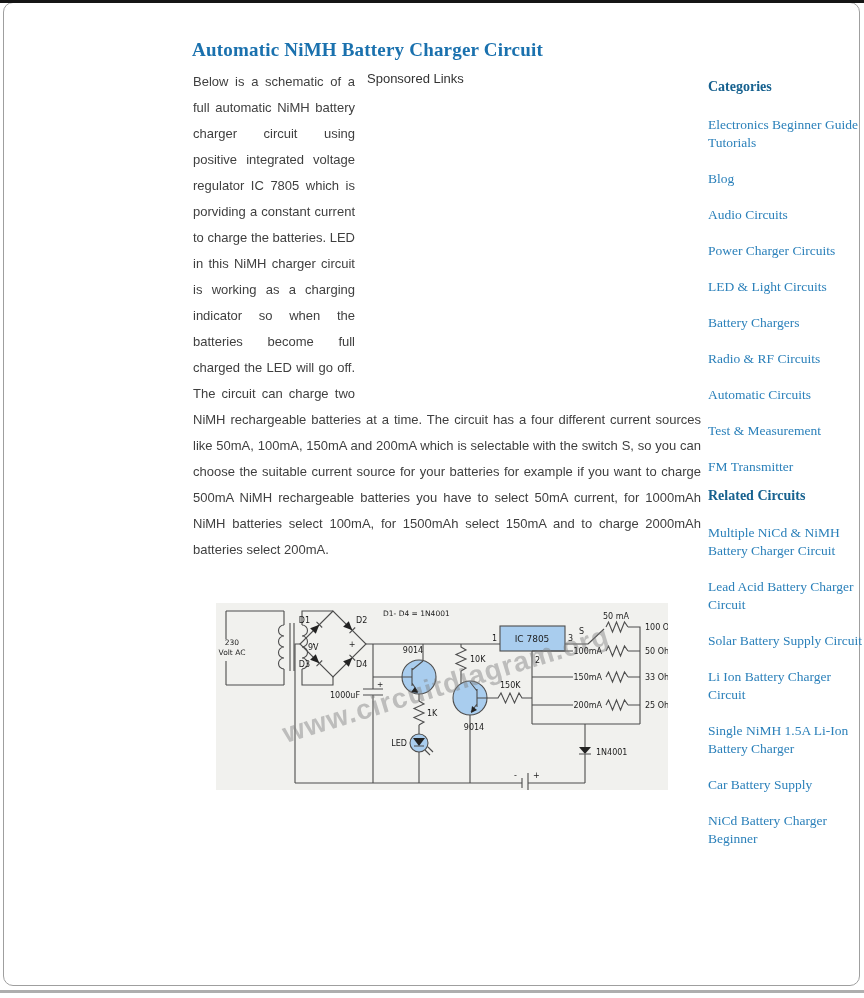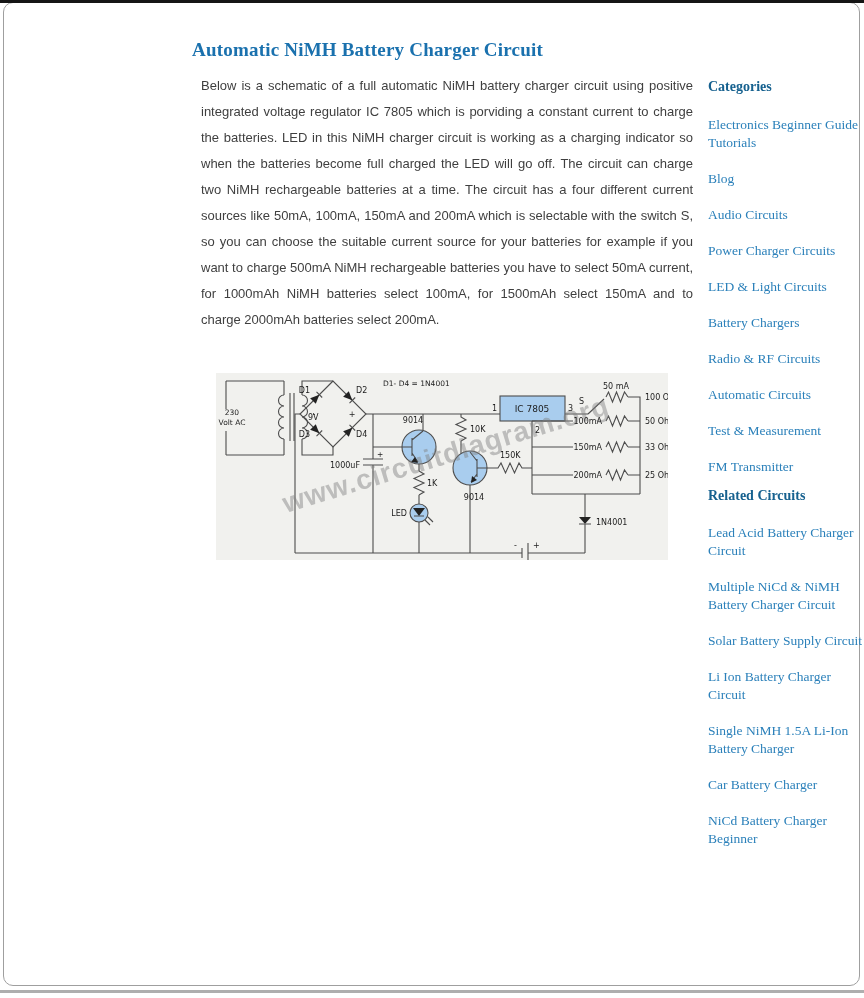--- a/index.html
+++ b/index.html
@@ -14,21 +14,21 @@
   .bottom-strip{position:absolute;left:0;right:0;bottom:5px;height:3px;background:#aeaeae;z-index:6}
   .page-card{position:absolute;left:3px;right:4px;top:2px;bottom:12px;background:#fff;
              border:1px solid #9f9f9f;border-radius:10px;overflow:hidden;z-index:1}
 
   
   .content{position:absolute;left:189px;top:34px;width:516px;z-index:2}
   h1.title{font:bold 19px/23px "Liberation Serif",serif;color:var(--accent-title);
            margin:4px 0 8px 3px;letter-spacing:.2px}
   .ad-box{float:right;width:350px;height:332px;}
   .ad-label{display:block;padding:2px 0 0 12px;font:13px/16px "Liberation Sans",sans-serif;color:#333}
-  p.body-text{margin:12px;font:13px/26px "Liberation Sans",sans-serif;color:var(--body-text);
+  p.body-text{margin:4px;font:13px/26px "Liberation Sans",sans-serif;color:var(--body-text);
               text-align:justify;}
   .circuit{margin:40px 0 0 27px;width:452px;height:187px;background:var(--diagram-bg)}
   .circuit svg{display:block}
   .lbl{font:8px "DejaVu Sans",sans-serif;fill:#1c1c1c}
   .lbl-sm{font:7.5px "DejaVu Sans",sans-serif;fill:#1c1c1c}
   .wire{stroke:#4d4d4d;stroke-width:1.1;fill:none}
   .comp{fill:var(--diagram-fill);stroke:#4d4d4d;stroke-width:1.1}
   .blk{fill:#222;stroke:none}
   .watermark{font:bold 28px "Liberation Sans",sans-serif;fill:#808080;opacity:.45;letter-spacing:1px}
 
@@ -44,20 +44,23 @@
 </head>
 <body>
 
 <div class="top-strip"></div>
 <div class="page-card"></div>
 <div class="bottom-strip"></div>
 
 <div class="content">
   <h1 class="title">Automatic NiMH Battery Charger Circuit</h1>
 
+  <div class="ad-box">
+    <span class="ad-label">Sponsored Links</span>
+  </div>
 
   <p class="body-text">Below is a schematic of a full automatic NiMH battery charger circuit using positive integrated voltage regulator IC 7805 which is porviding a constant current to charge the batteries. LED in this NiMH charger circuit is working as a charging indicator so when the batteries become full charged the LED will go off. The circuit can charge two NiMH rechargeable batteries at a time. The circuit has a four different current sources like 50mA, 100mA, 150mA and 200mA which is selectable with the switch S, so you can choose the suitable current source for your batteries for example if you want to charge 500mA NiMH rechargeable batteries you have to select 50mA current, for 1000mAh NiMH batteries select 100mA, for 1500mAh select 150mA and to charge 2000mAh batteries select 200mA.</p>
 
   <div class="circuit">
     <svg width="452" height="187" viewBox="0 0 452 187">
 
       <path class="wire" d="M10,8 H68 M10,8 V36 M10,58 V82 M10,82 H68 M68,8 V22 M68,66 V82"></path>
 
       <path class="wire" d="M68,22 a5.5,5.5 0 0 0 0,11 a5.5,5.5 0 0 0 0,11 a5.5,5.5 0 0 0 0,11 a5.5,5.5 0 0 0 0,11"></path>
 
@@ -170,21 +173,21 @@
     <a class="side-link">Power Charger Circuits</a>
     <a class="side-link">LED &amp; Light Circuits</a>
     <a class="side-link">Battery Chargers</a>
     <a class="side-link">Radio &amp; RF Circuits</a>
     <a class="side-link">Automatic Circuits</a>
     <a class="side-link">Test &amp; Measurement</a>
     <a class="side-link">FM Transmitter</a>
   </div>
   <div class="related-box">
     <h3 class="side-heading">Related Circuits</h3>
+    <a class="side-link">Multiple NiCd &amp; NiMH Battery Charger Circuit</a>
     <a class="side-link">Lead Acid Battery Charger Circuit</a>
-    <a class="side-link">Multiple NiCd &amp; NiMH Battery Charger Circuit</a>
     <a class="side-link">Solar Battery Supply Circuit</a>
     <a class="side-link">Li Ion Battery Charger Circuit</a>
     <a class="side-link">Single NiMH 1.5A Li-Ion Battery Charger</a>
-    <a class="side-link">Car Battery Charger</a>
+    <a class="side-link">Car Battery Supply</a>
     <a class="side-link">NiCd Battery Charger Beginner</a>
   </div>
 </div>
 
 </body></html>

